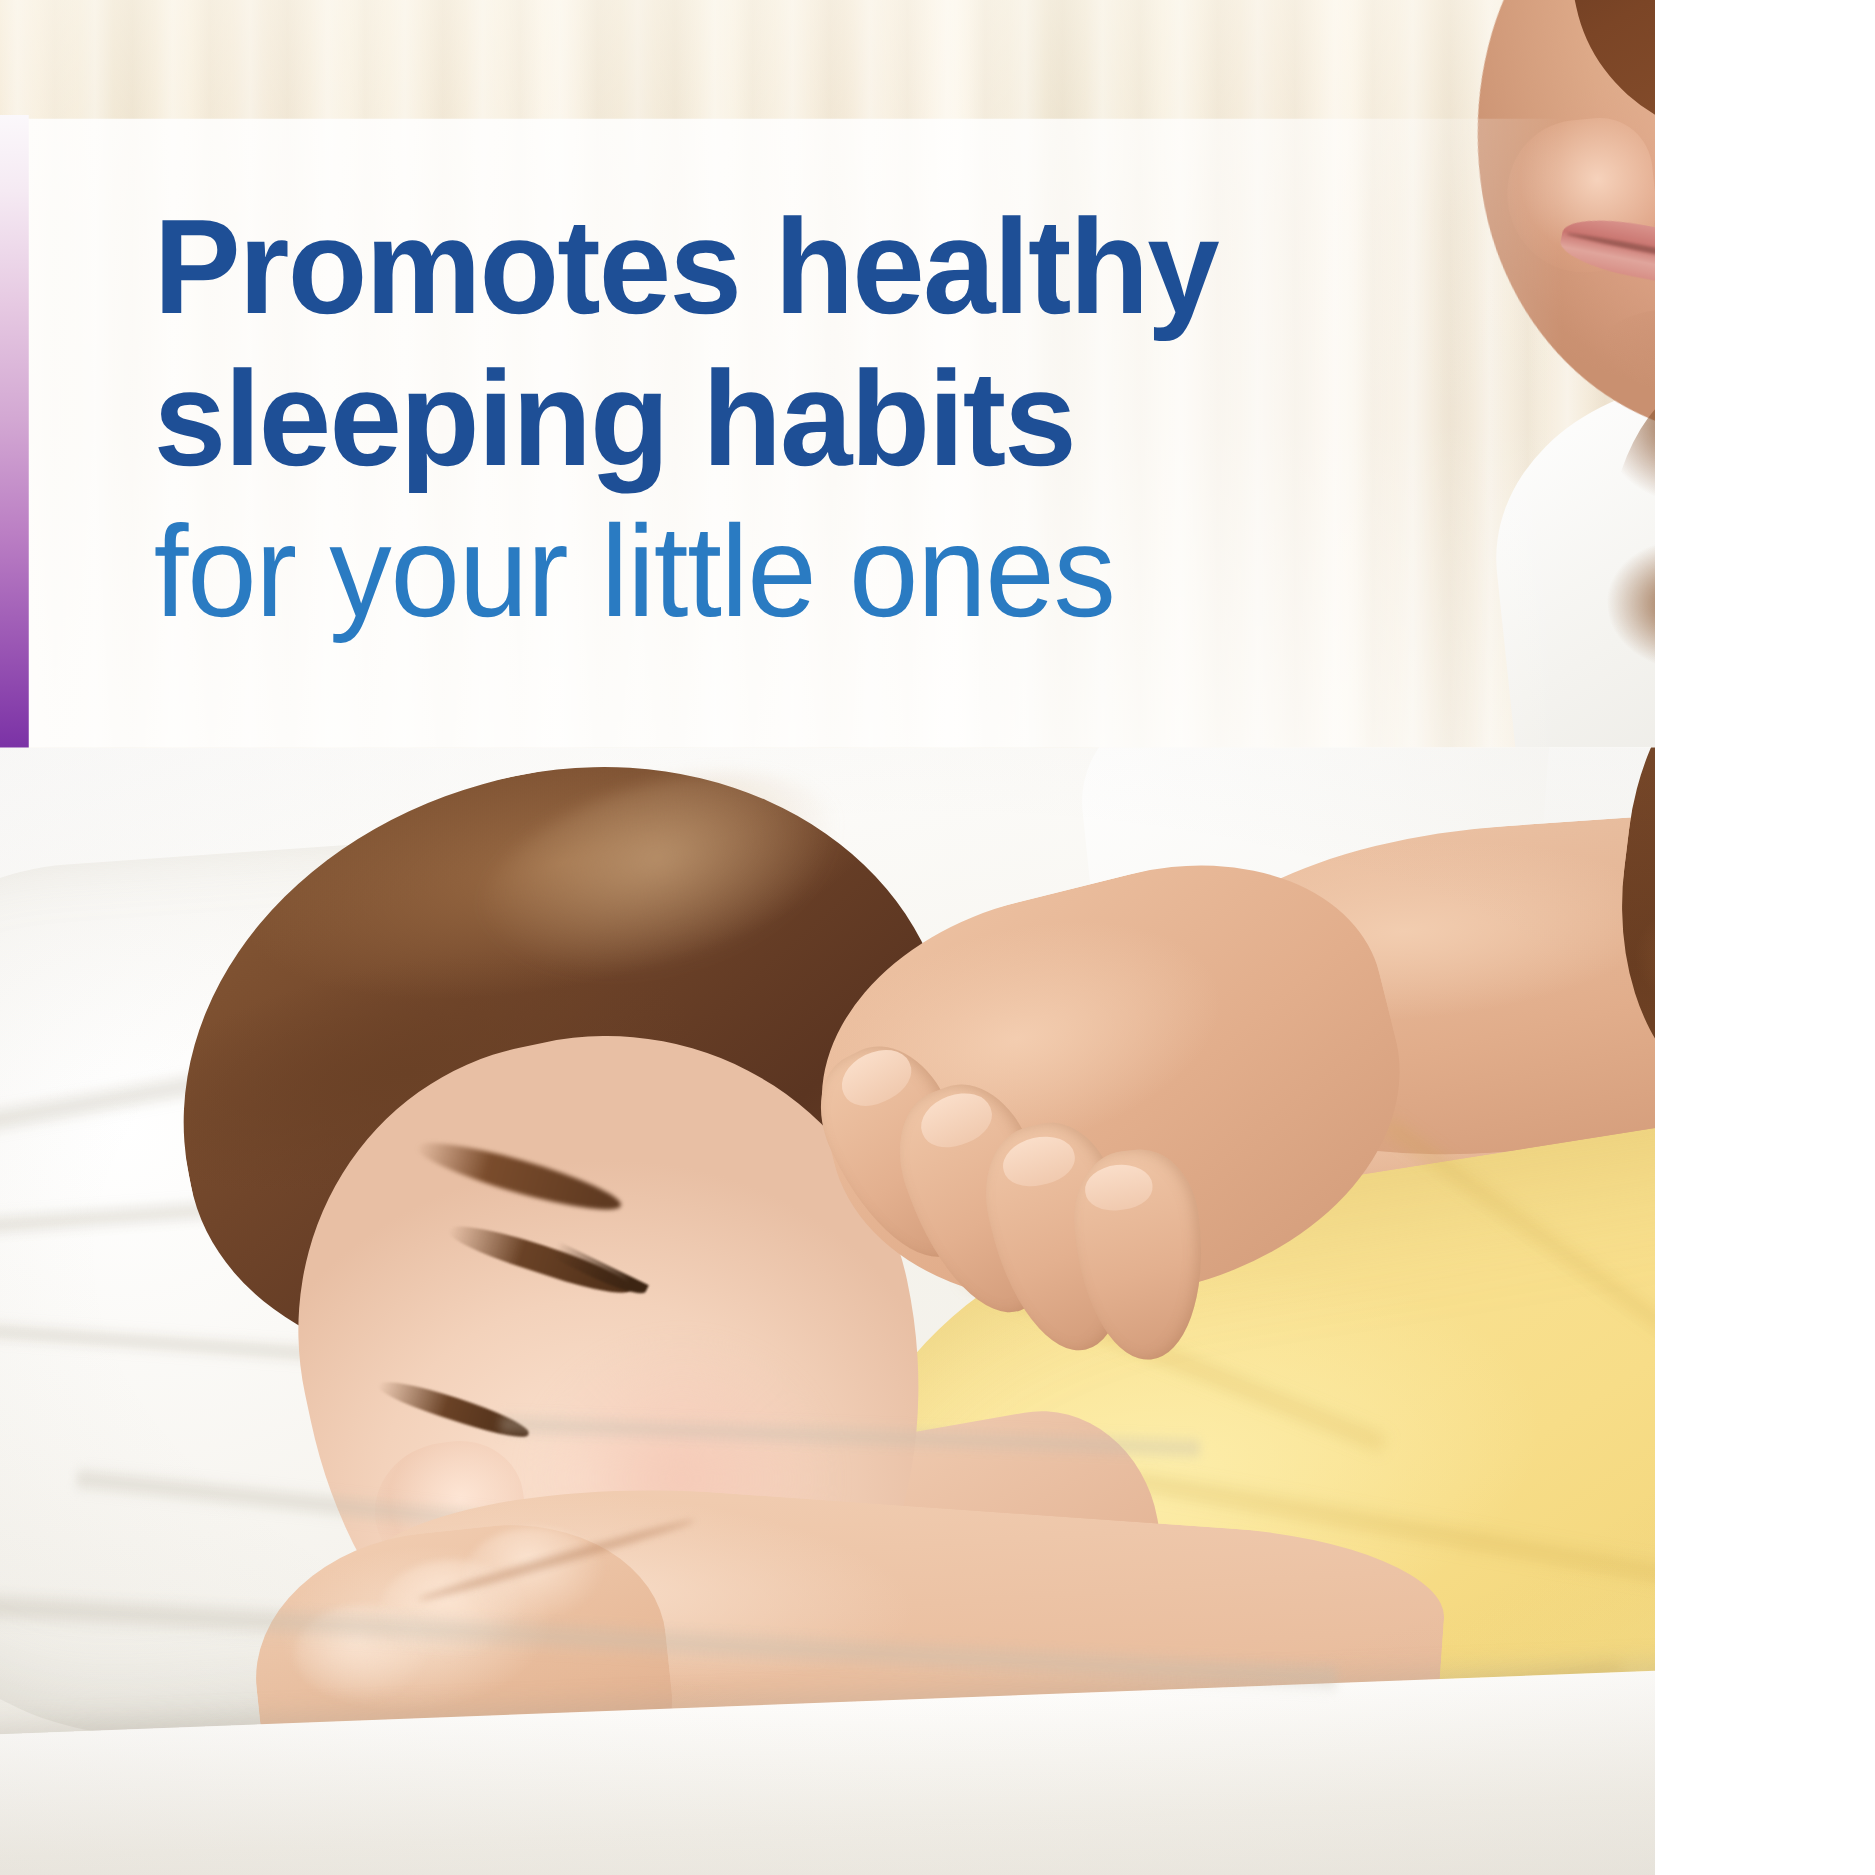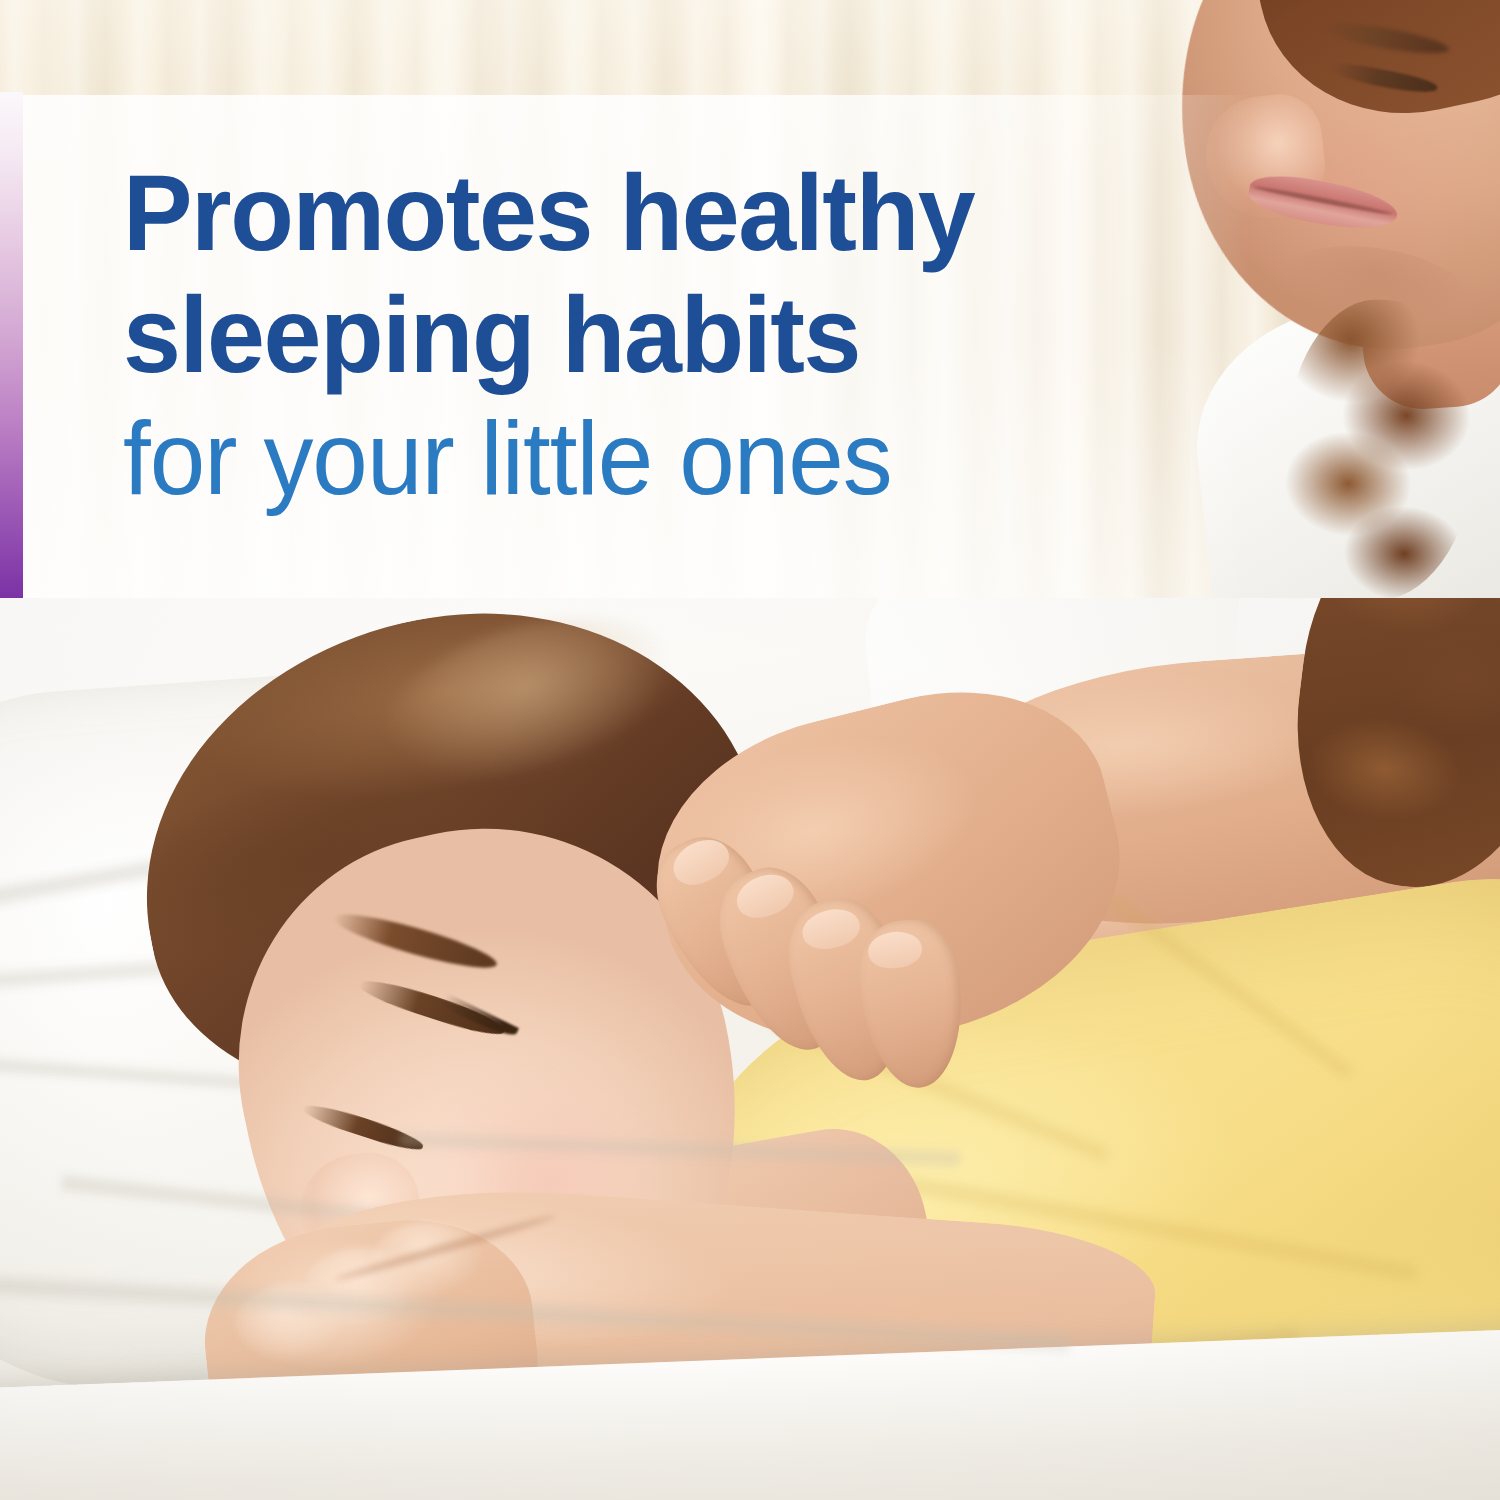--- a/index.html
+++ b/index.html
@@ -7,21 +7,21 @@
     margin: 0;
     padding: 0;
     background: #ffffff;
   }
   body {
     font-family: "Liberation Sans", sans-serif;
   }
 
   .stage {
     position: relative;
-    width: 1500px;
+    width: 1324px;
     height: 1500px;
     overflow: hidden;
     background: #f6efe3;
   }
 
   
   .scene-top {
     position: absolute;
     left: 0; top: 0;
     width: 1500px; height: 612px;

